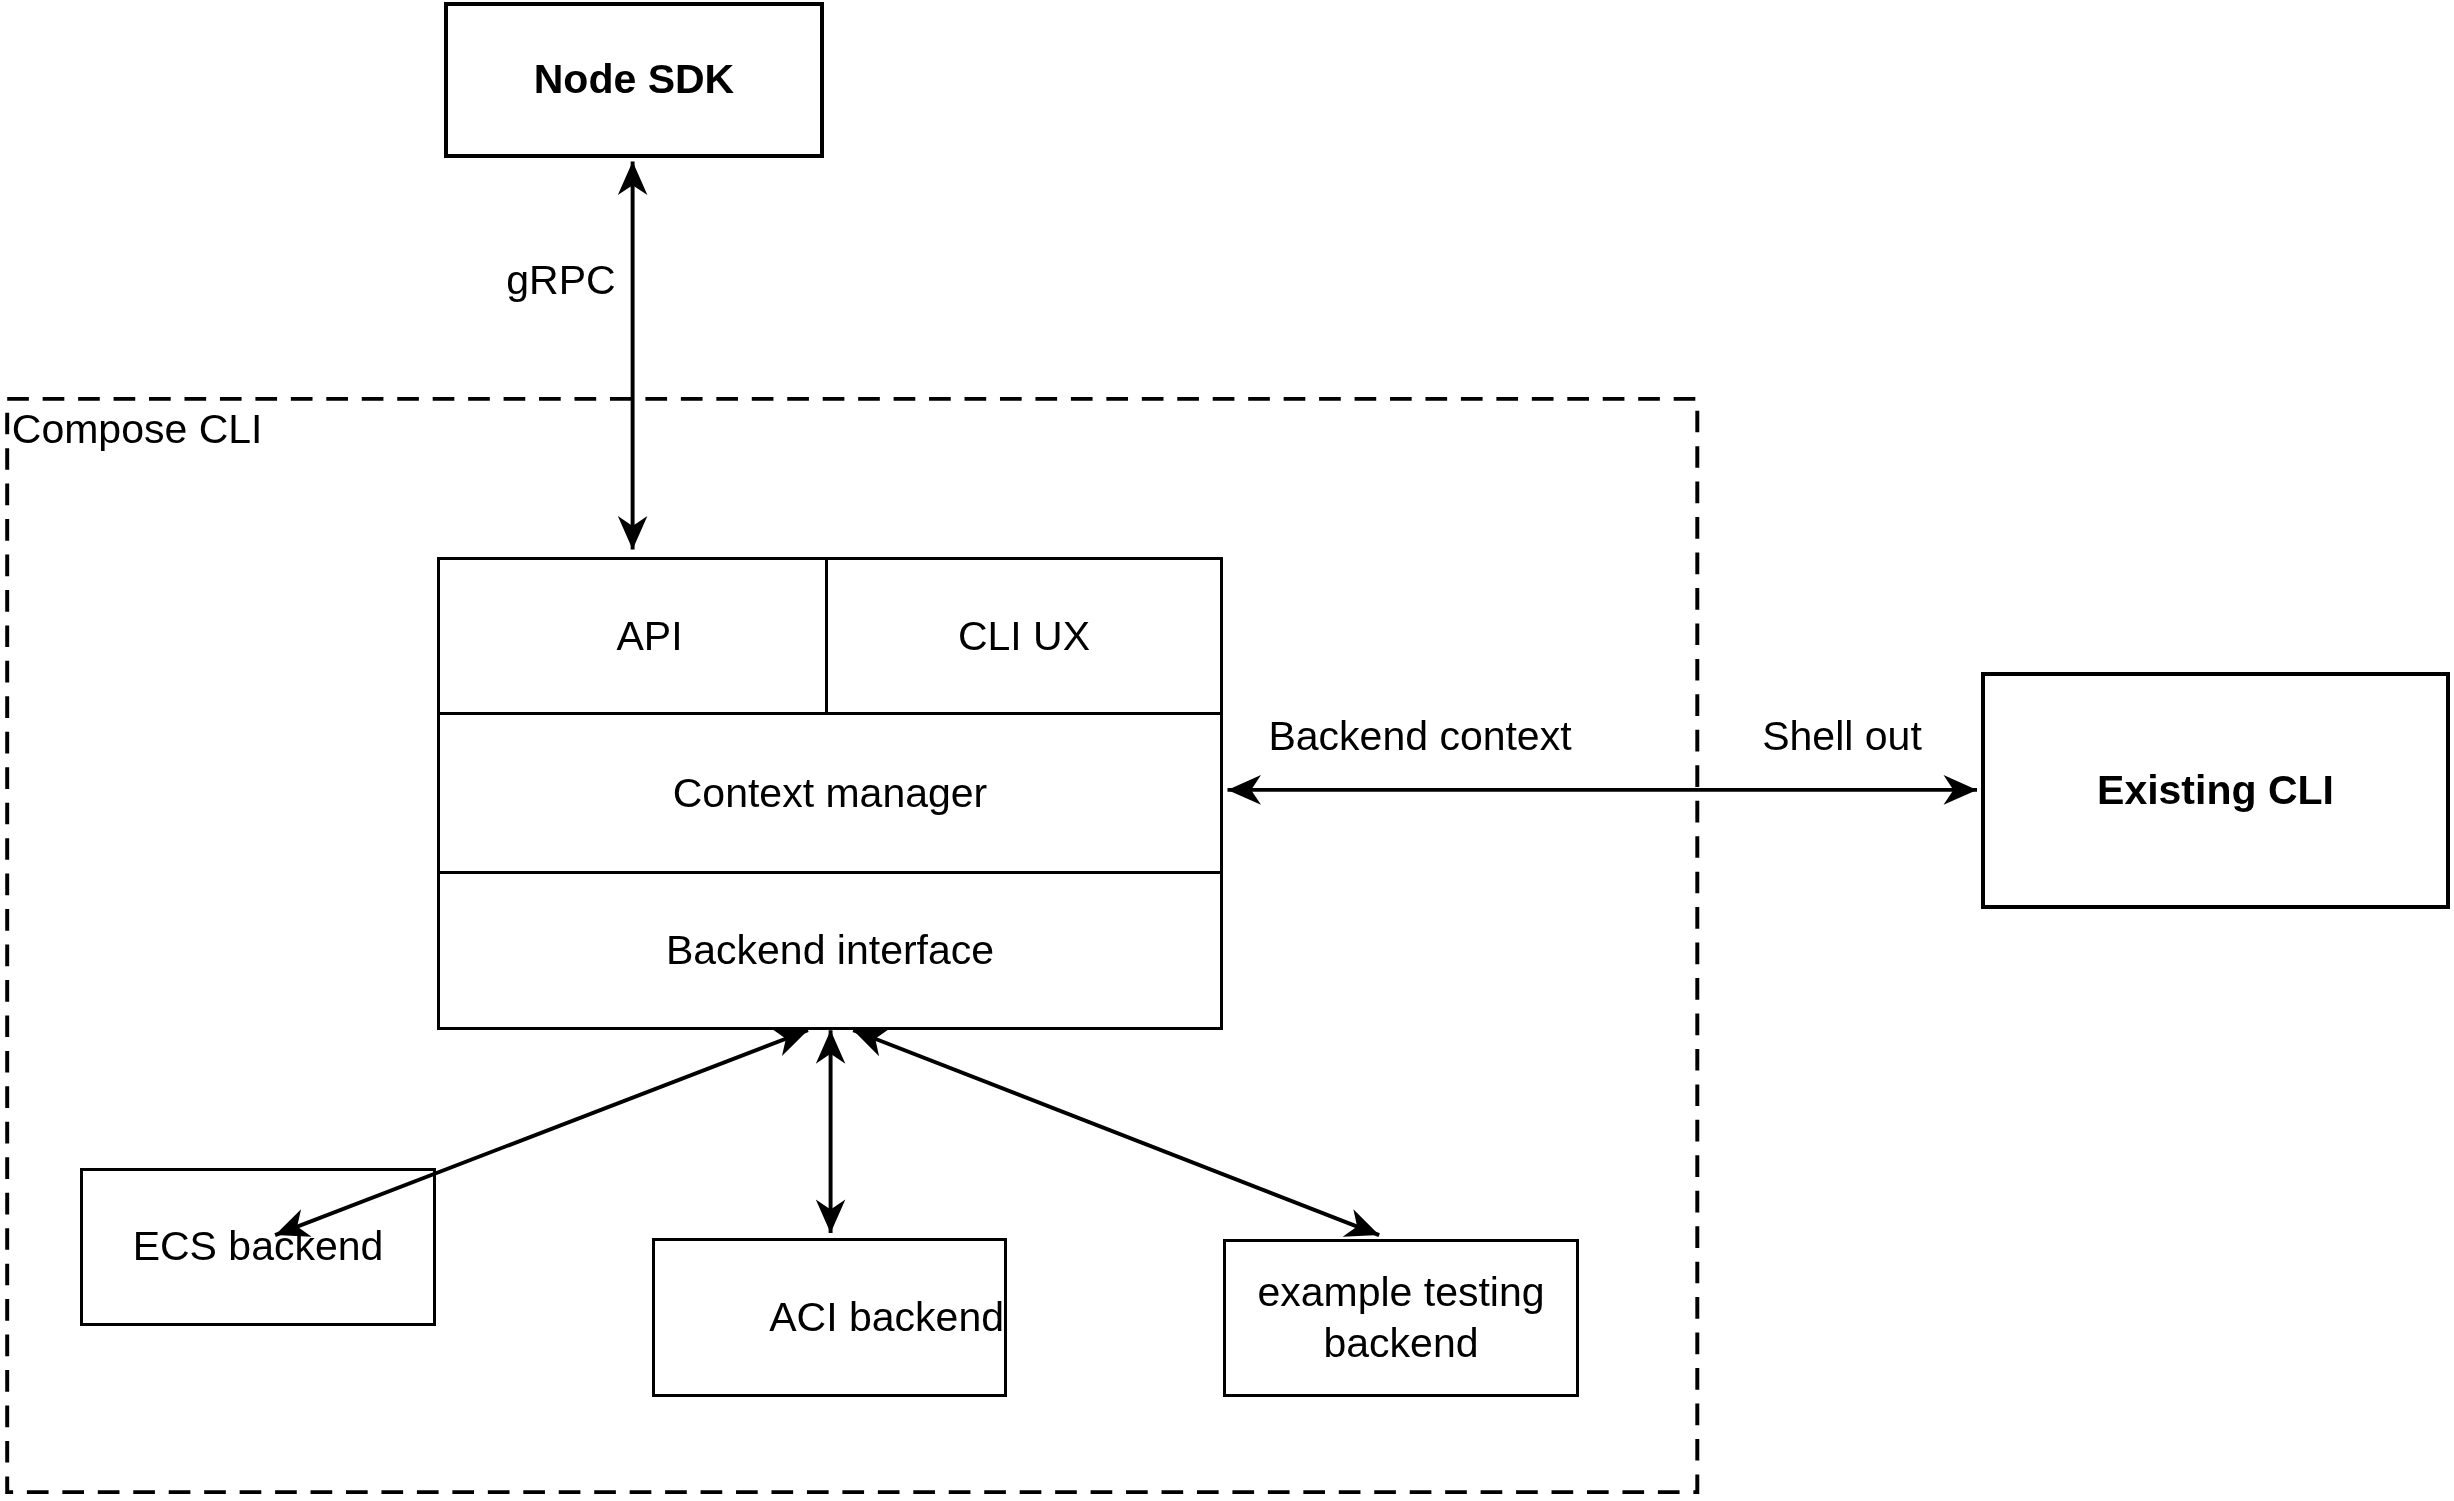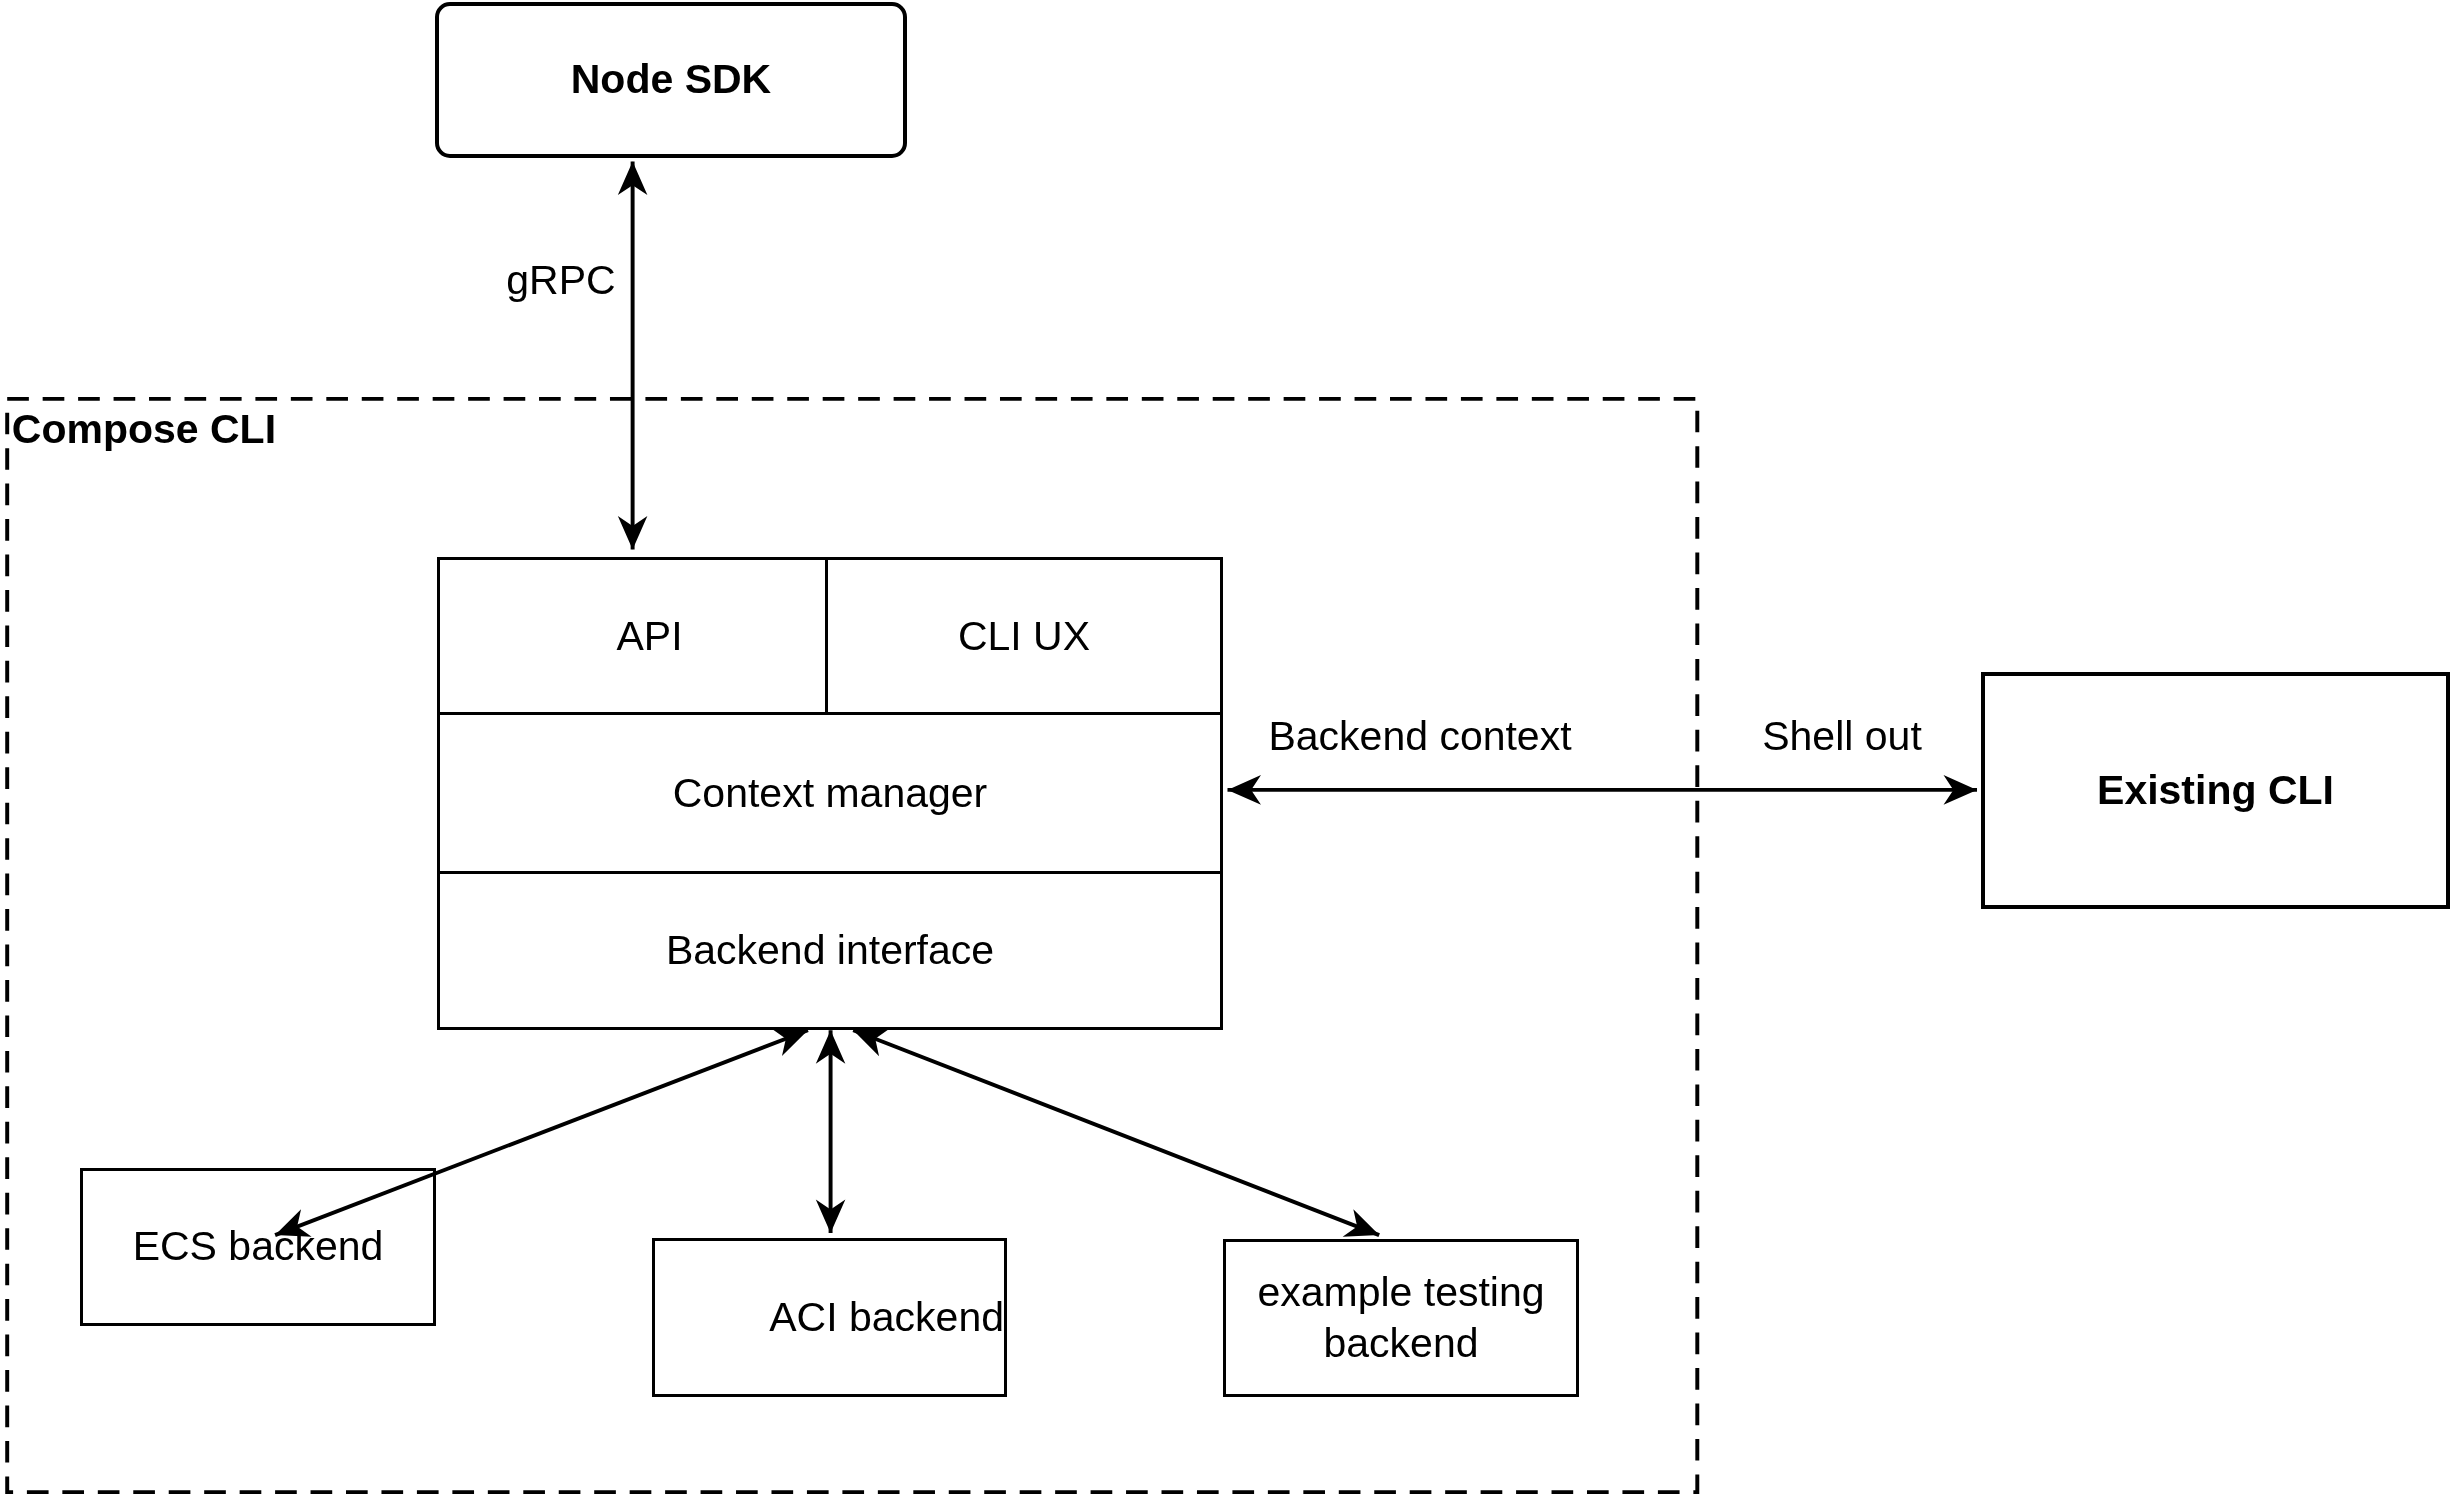--- a/index.html
+++ b/index.html
@@ -57,36 +57,36 @@
     position: absolute;
     font-size: 41px;
     white-space: nowrap;
     transform: translate(-50%, -50%);
     background: transparent;
   }
   .group-label {
     position: absolute;
     left: 11.8px; top: 406px;
     font-size: 41px;
-    font-weight: bold;
+    font-weight: normal;
     white-space: nowrap;
   }
   svg.overlay {
     position: absolute;
     left: 0; top: 0;
     width: 2455px; height: 1501px;
     pointer-events: none;
   }
 </style>
 </head>
 <body>
 
 <div class="canvas">
 
-  <div class="box bold" style="left:435px; top:2px; width:472px; height:156px;border-radius:15px;">
+  <div class="box bold" style="left:444px; top:2px; width:380px; height:156px;">
     <span>Node SDK</span>
   </div>
 
   <div class="group-label">Compose CLI</div>
 
   <div class="compound">
     <div class="top-row">
       <div class="cell cell-api">
         <span>API</span>
       </div>

